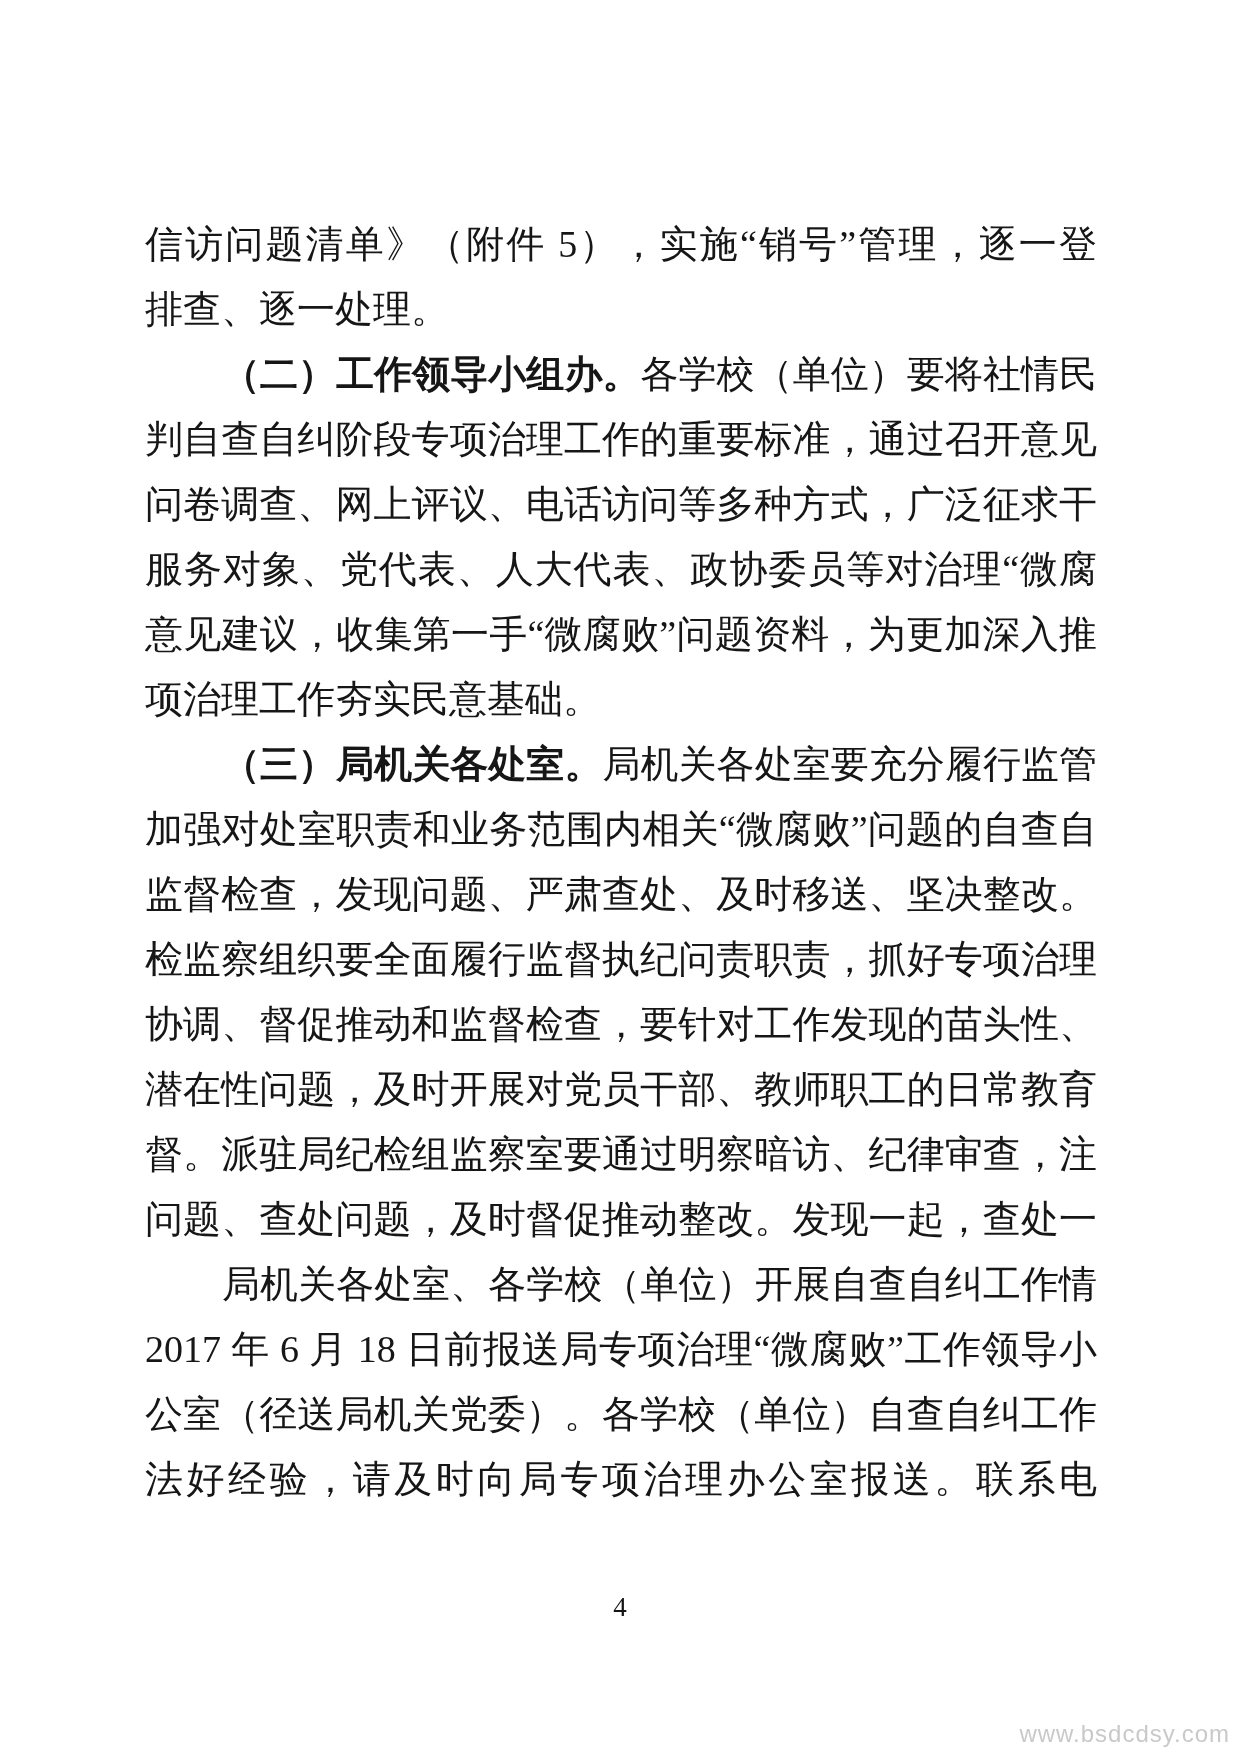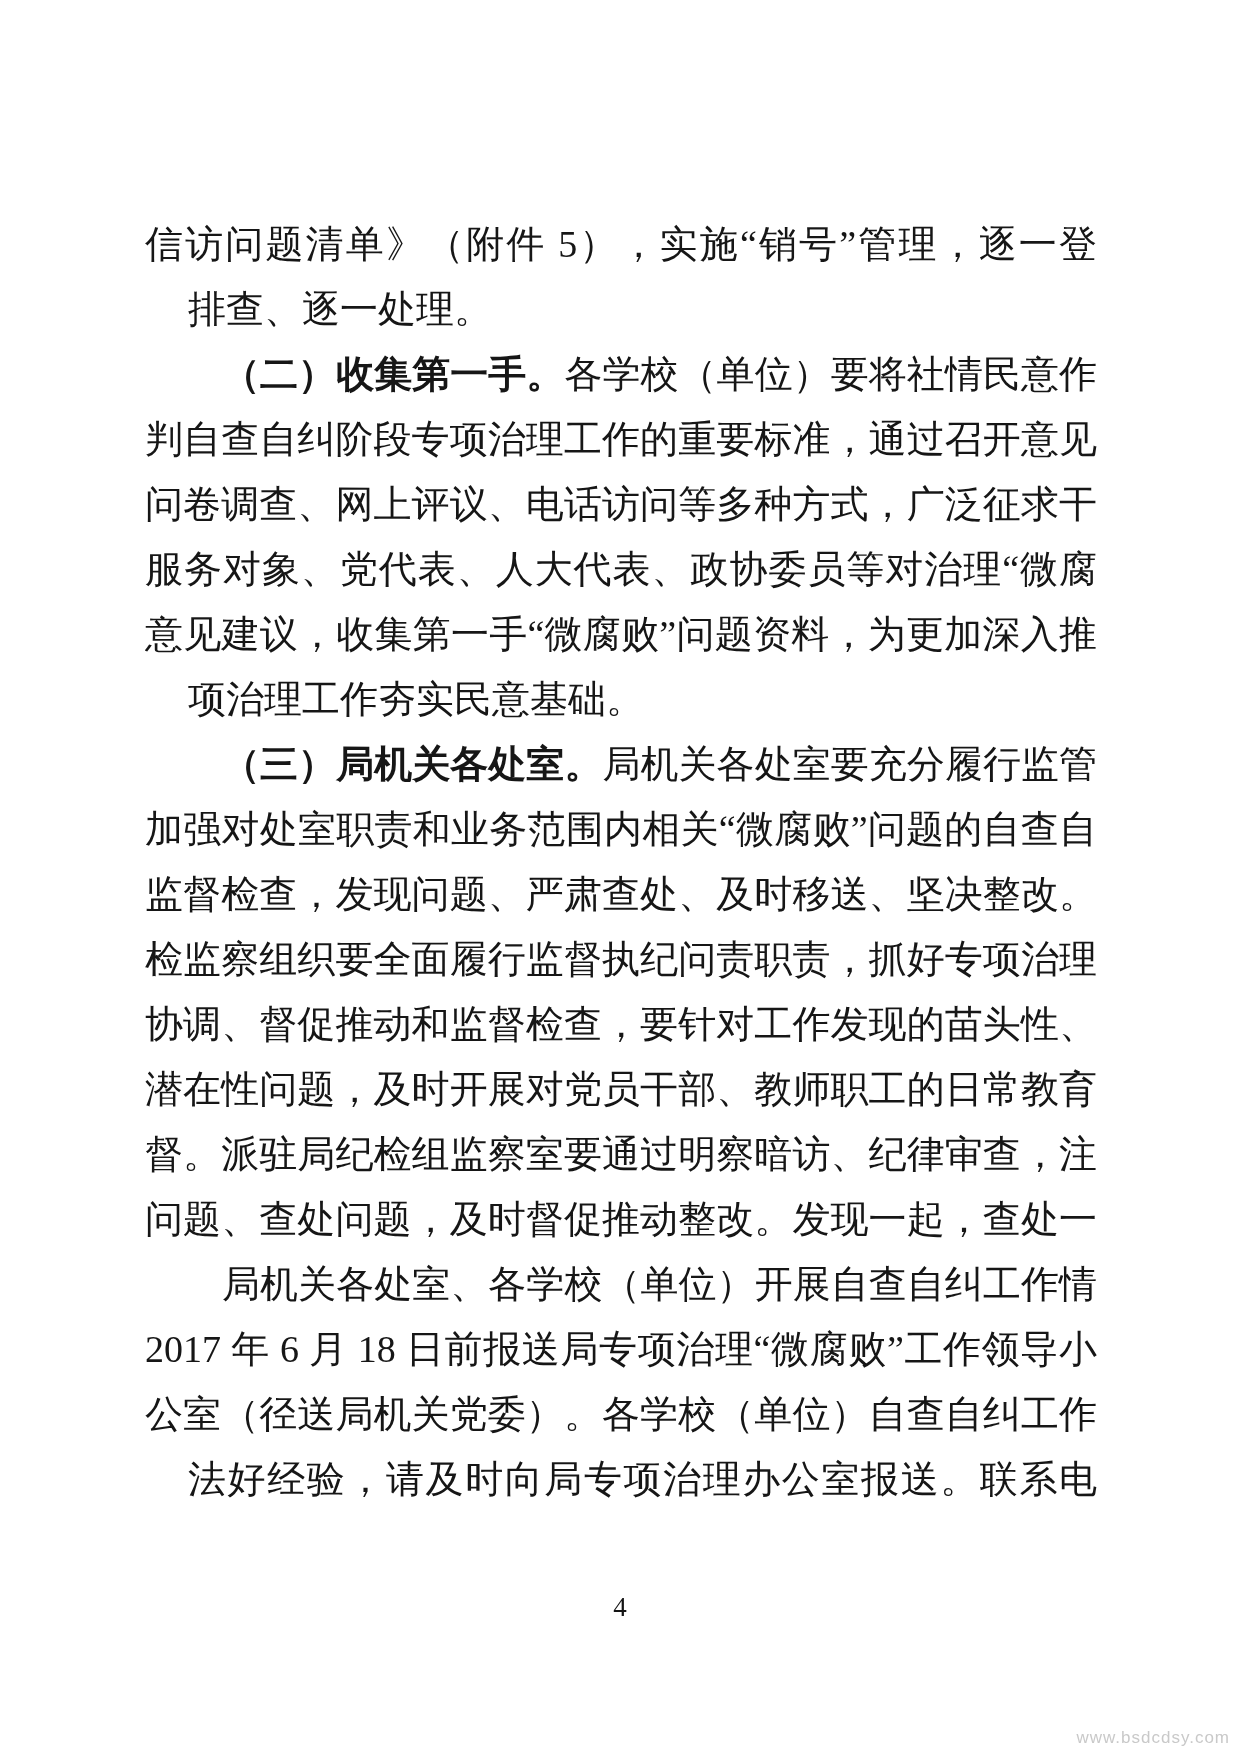--- a/index.html
+++ b/index.html
@@ -27,56 +27,55 @@
     height: 65px;
     overflow: hidden;
     color: #161616;
     text-align: justify;
     text-align-last: justify;
     text-justify: inter-character;
     white-space: normal;
   }
   .line.end {
     text-align-last: left;
-    margin-left: 43px;
   }
   .line.ind {
     text-indent: 77px;
   }
   .b {
     font-weight: bold;
   }
   .page-number {
     position: absolute;
     top: 1592px;
     left: 0;
     width: 100%;
     text-align: center;
     font-size: 27px;
     color: #141414;
   }
   .watermark {
     position: absolute;
     right: 10px;
     bottom: 6px;
-    font-size: 17px;
+    font-size: 24px;
     letter-spacing: 1px;
     color: #c9c9c9;
     font-family: "Liberation Sans", "DejaVu Sans", sans-serif;
   }
 </style>
 </head>
 <body>
 
 <div class="doc">
   <div class="content">
 
     <div class="line"><span class="b"></span><span>信访问题清单》（附件 5），实施“销号”管理，逐一登记、逐一</span></div>
     <div class="line end"><span class="b"></span><span>排查、逐一处理。</span></div>
-    <div class="line ind"><span class="b">（二）收集第一手。</span><span>各学校（单位）要将社情民意作为评</span></div>
+    <div class="line ind"><span class="b">（二）工作领导小组办。</span><span>各学校（单位）要将社情民意作为评</span></div>
     <div class="line"><span class="b"></span><span>判自查自纠阶段专项治理工作的重要标准，通过召开意见征求会、</span></div>
     <div class="line"><span class="b"></span><span>问卷调查、网上评议、电话访问等多种方式，广泛征求干部群众、</span></div>
     <div class="line"><span class="b"></span><span>服务对象、党代表、人大代表、政协委员等对治理“微腐败”的</span></div>
     <div class="line"><span class="b"></span><span>意见建议，收集第一手“微腐败”问题资料，为更加深入推进专</span></div>
     <div class="line end"><span class="b"></span><span>项治理工作夯实民意基础。</span></div>
     <div class="line ind"><span class="b">（三）局机关各处室。</span><span>局机关各处室要充分履行监管职责，</span></div>
     <div class="line"><span class="b"></span><span>加强对处室职责和业务范围内相关“微腐败”问题的自查自纠和</span></div>
     <div class="line"><span class="b"></span><span>监督检查，发现问题、严肃查处、及时移送、坚决整改。各级纪</span></div>
     <div class="line"><span class="b"></span><span>检监察组织要全面履行监督执纪问责职责，抓好专项治理的组织</span></div>
     <div class="line"><span class="b"></span><span>协调、督促推动和监督检查，要针对工作发现的苗头性、倾向性、</span></div>

